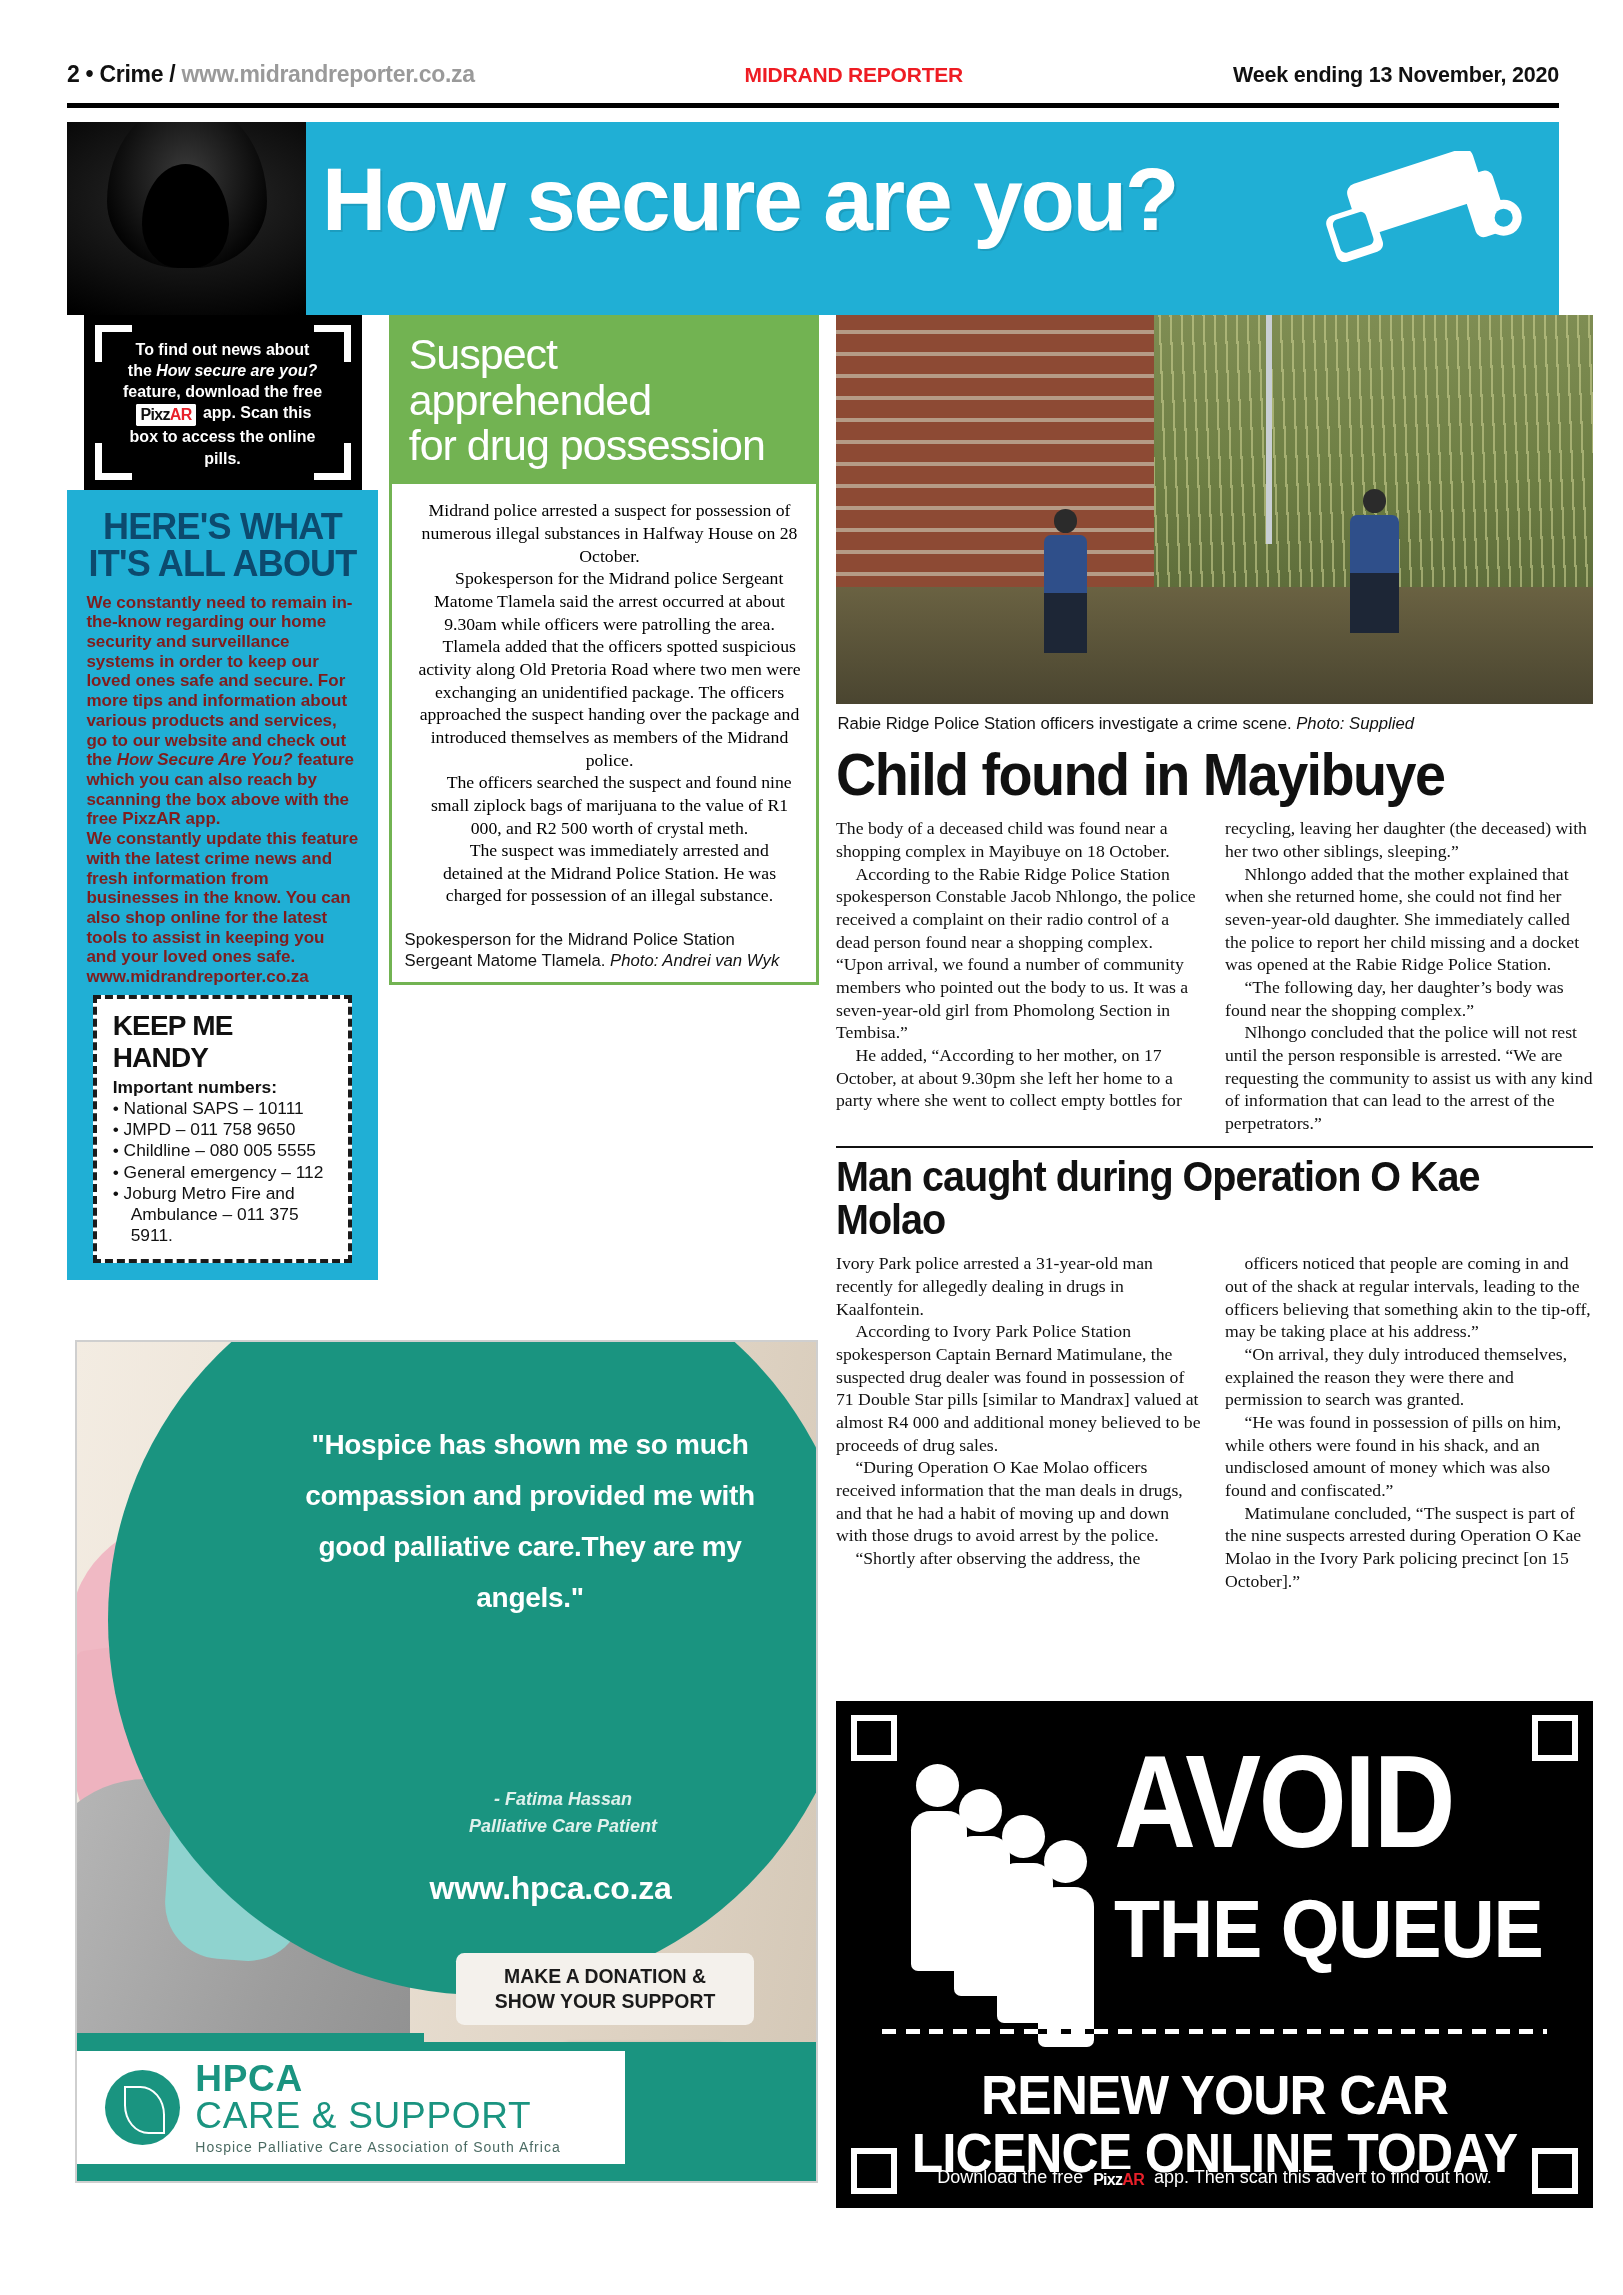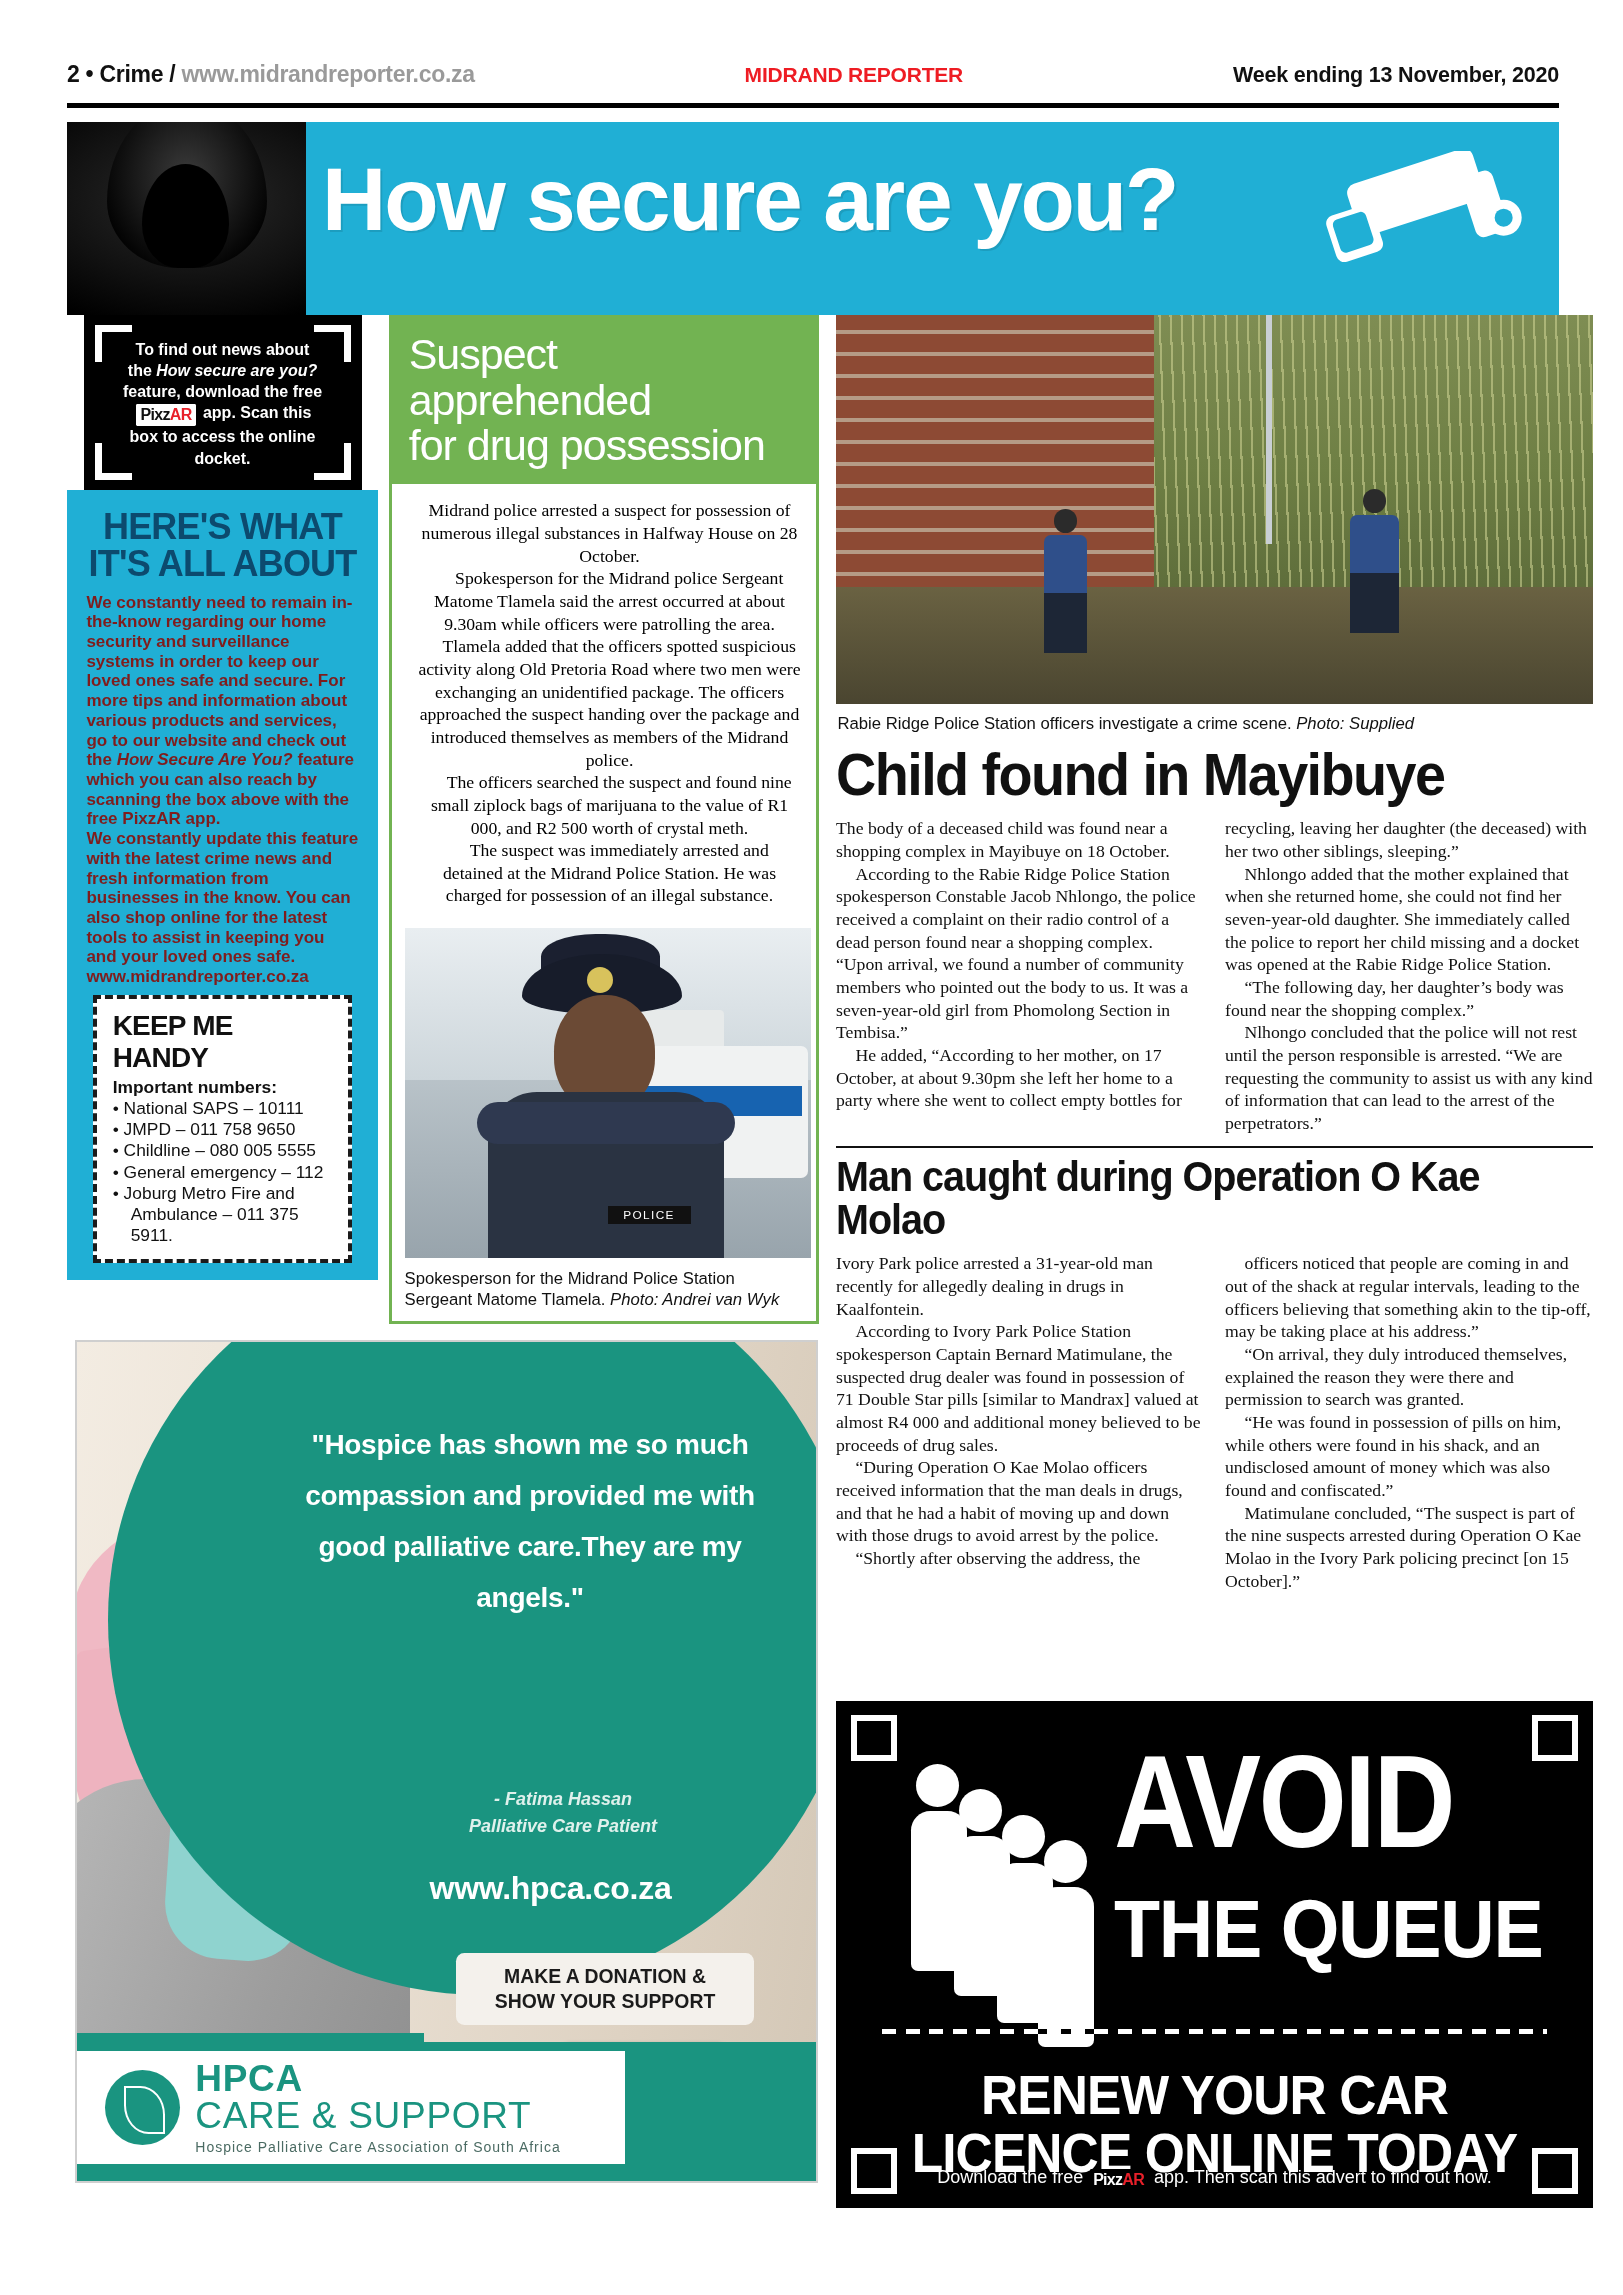--- a/index.html
+++ b/index.html
@@ -313,21 +313,21 @@
       <span class="corner c-tl"></span>
       <span class="corner c-tr"></span>
       <span class="corner c-bl"></span>
       <span class="corner c-br"></span>
       <p>
         <span>To find out news about</span><br>
         <span>the </span><em>How secure are you?</em><br>
         <span>feature, download the free</span><br>
         <span class="pixzar-chip"><span class="px1">Pixz</span><span class="px2">AR</span></span><span> app. Scan this</span><br>
         <span>box to access the online</span><br>
-        <span>docket.</span>
+        <span>pills.</span>
       </p>
     </div>
 
     <div class="bluepanel">
       <h2>
         <span>HERE'S WHAT</span><br>
         <span>IT'S ALL ABOUT</span>
       </h2>
       <div class="body">
         <span>We constantly need to remain in-the-know regarding our home security and surveillance systems in order to keep our loved ones safe and secure. For more tips and information about various products and services, go to our website and check out the </span><em>How Secure Are You?</em><span> feature which you can also reach by scanning the box above with the free PixzAR app.</span><br>
@@ -358,32 +358,20 @@
           <span>for drug possession</span>
         </h2>
       </div>
       <div class="art-body">
         <p>Midrand police arrested a suspect for possession of numerous illegal substances in Halfway House on 28 October.</p>
         <p>Spokesperson for the Midrand police Sergeant Matome Tlamela said the arrest occurred at about 9.30am while officers were patrolling the area.</p>
         <p>Tlamela added that the officers spotted suspicious activity along Old Pretoria Road where two men were exchanging an unidentified package. The officers approached the suspect handing over the package and introduced themselves as members of the Midrand police.</p>
         <p>The officers searched the suspect and found nine small ziplock bags of marijuana to the value of R1 000, and R2 500 worth of crystal meth.</p>
         <p>The suspect was immediately arrested and detained at the Midrand Police Station. He was charged for possession of an illegal substance.</p>
       </div>
-      <div class="police-photo">
-        <div class="pp-sky"></div>
-        <div class="pp-van2"></div>
-        <div class="pp-van"></div>
-        <div class="pp-hat2"></div>
-        <div class="pp-hat"></div>
-        <div class="pp-badge"></div>
-        <div class="pp-face"></div>
-        <div class="pp-torso"></div>
-        <div class="pp-shoulder"></div>
-        <div class="pp-label">POLICE</div>
-      </div>
       <div class="cap">
         <span>Spokesperson for the Midrand Police Station Sergeant Matome Tlamela. </span><em>Photo: Andrei van Wyk</em>
       </div>
     </div>
   </div>
 
   <div class="rightcol">
 
     <div class="crime-photo">
       <div class="cp-grass"></div>

